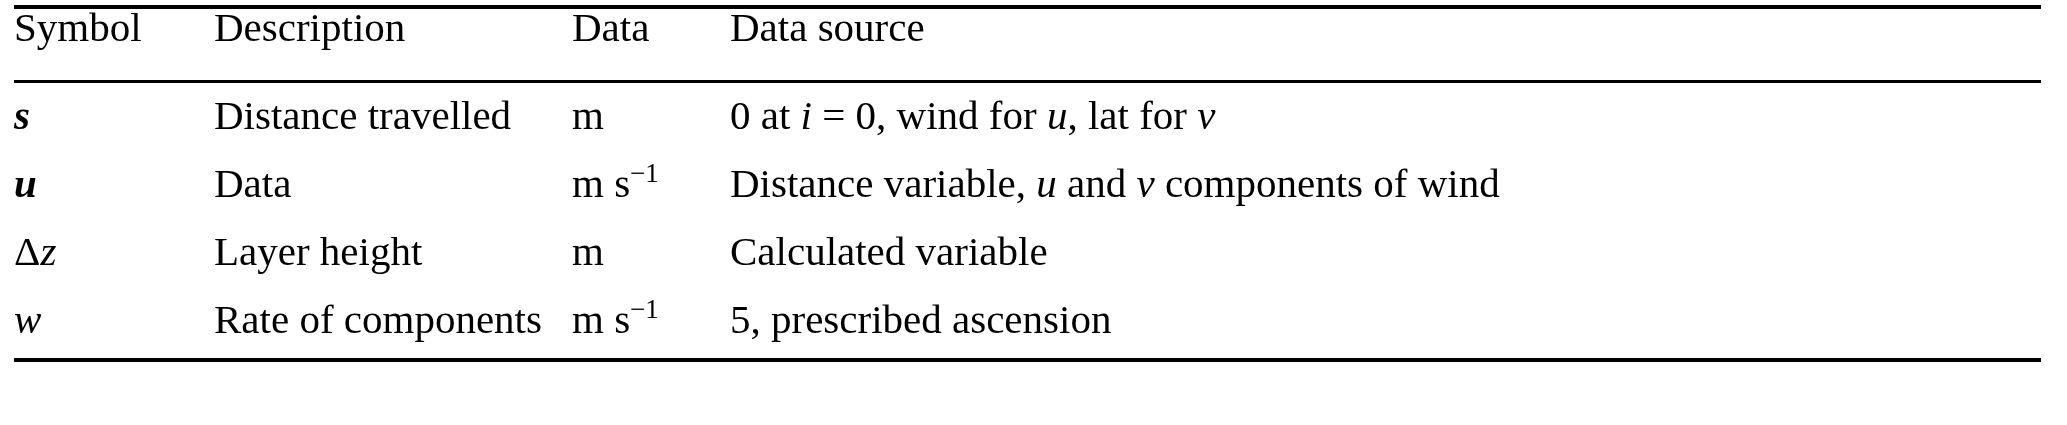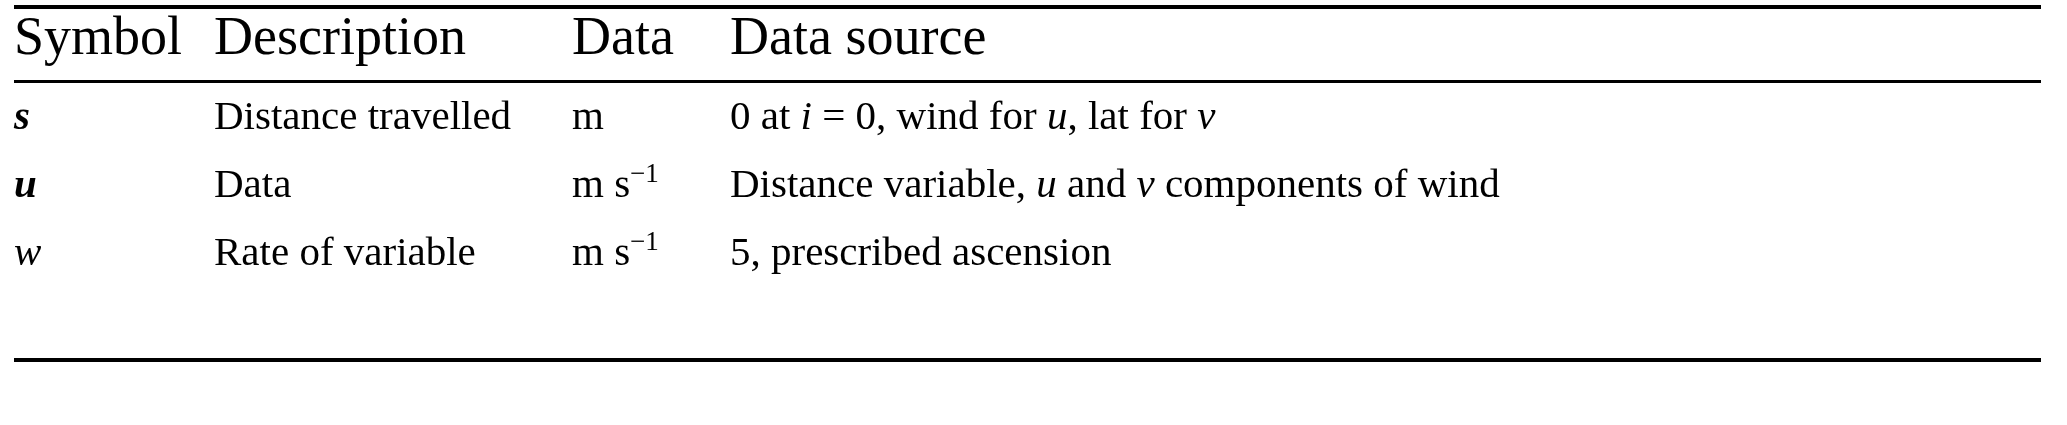--- a/index.html
+++ b/index.html
@@ -63,21 +63,21 @@
   }
   
   .col-symbol { width: 200px; }
   .col-desc   { width: 358px; }
   .col-unit   { width: 158px; }
   .col-source { width: auto; }
 
   thead tr th {
     height: 74px;
     vertical-align: middle;
-    font-size: 54px;
+    font-size: 41px;
   }
   tbody tr {
     height: 68px;
   }
   tbody tr td {
     height: 68px;
     vertical-align: middle;
   }
   tbody tr:first-child td { padding-top: 14px; }
 
@@ -139,26 +139,38 @@
         <td>
           <span class="nowrap"><span>m s</span><sup class="exp">−1</sup></span>
         </td>
         <td>
           <span class="nowrap">
             <span>Distance variable, </span><span class="ital">u</span><span> and </span><span class="ital">v</span><span> components of wind</span>
           </span>
         </td>
       </tr>
 
+      <tr>
+        <td>
+          <span>Δ</span><span class="ital">z</span>
+        </td>
+        <td>Layer height</td>
+        <td>
+          <span class="nowrap">m</span>
+        </td>
+        <td>
+          <span>Calculated variable</span>
+        </td>
+      </tr>
 
       <tr>
         <td>
           <span class="ital">w</span>
         </td>
-        <td>Rate of variable</td>
+        <td>Rate of components</td>
         <td>
           <span class="nowrap"><span>m s</span><sup class="exp">−1</sup></span>
         </td>
         <td>
           <span>5, prescribed ascension</span>
         </td>
       </tr>
 
     </tbody>
   </table>

